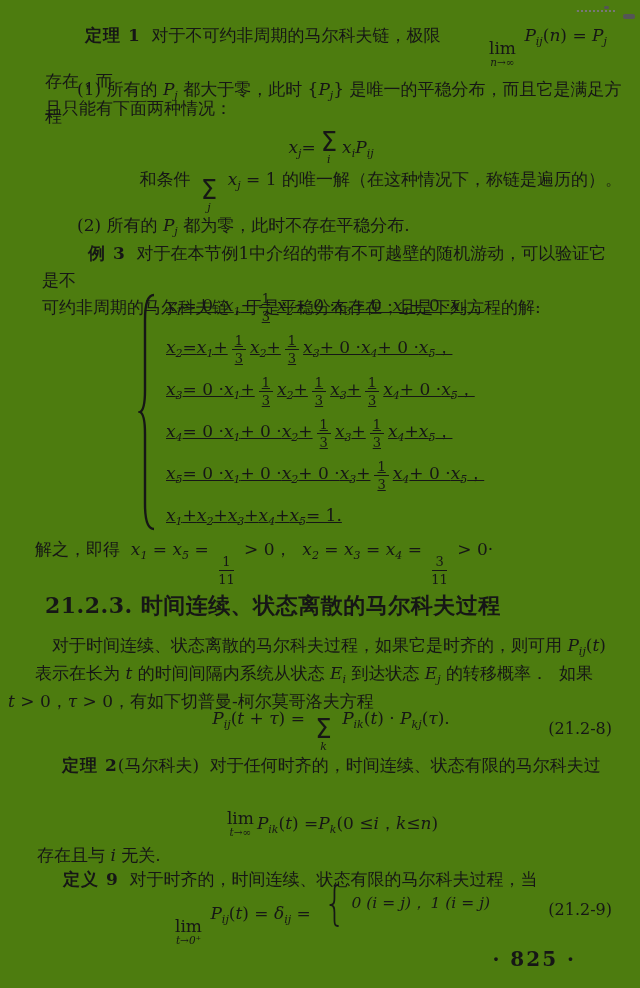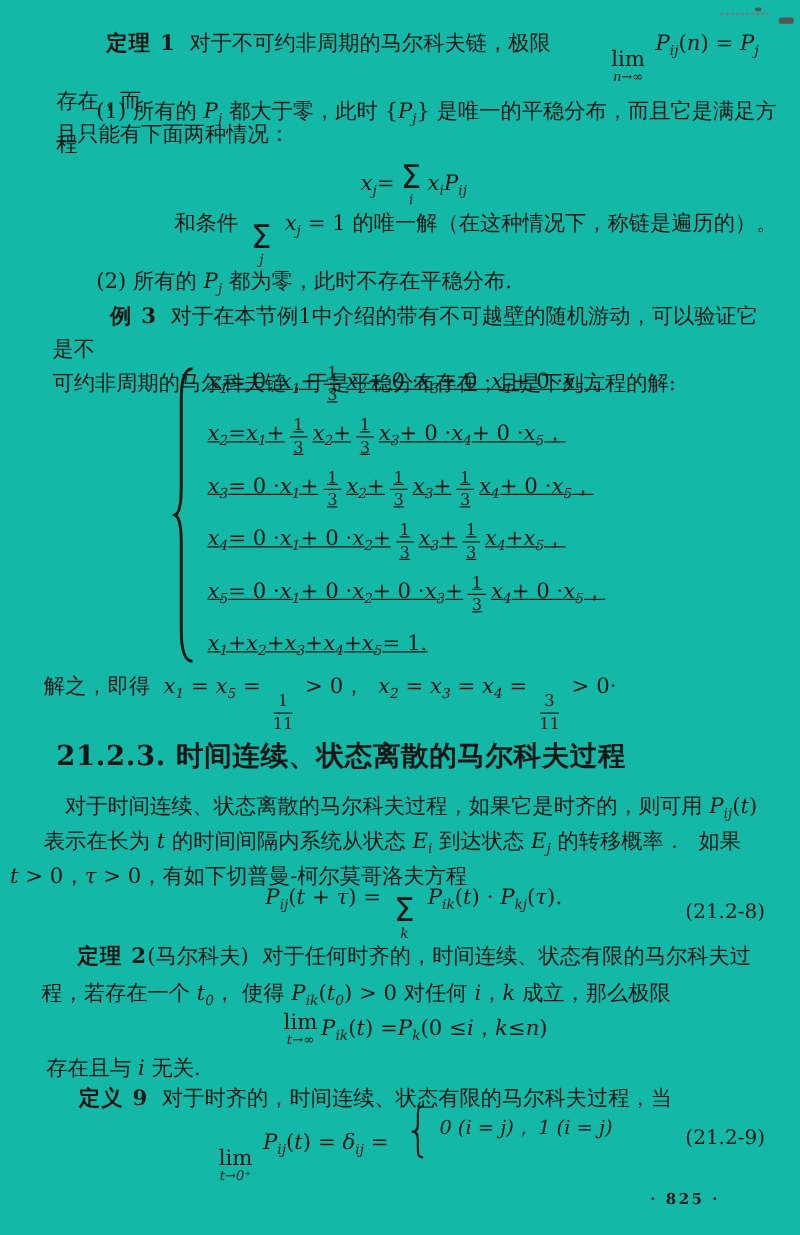--- a/index.html
+++ b/index.html
@@ -1,18 +1,18 @@
 <!DOCTYPE html>
 <html><head>
 <meta charset="utf-8">
 <style>
   html,body{margin:0;padding:0;background:#e8e8e6;}
   .page{
     position:relative;width:640px;height:988px;margin:0 auto;
-    background:#14b8a6;color:#161616;overflow:hidden;
+    background:#4d7c0f;color:#161616;overflow:hidden;
     font-family:"DejaVu Serif","Liberation Serif",serif;
     font-size:17px;line-height:27px;
   }
   .para{position:absolute;right:18px;white-space:pre-wrap;}
   .lbl{font-weight:bold;letter-spacing:1px;}
   .mv{font-style:italic;font-family:"DejaVu Serif","Liberation Serif",serif;}
   .mv sub{font-size:11px;font-style:italic;line-height:0;}
   .tx{}
   .frac{display:inline-flex;flex-direction:column;align-items:center;vertical-align:-11px;margin:0 4px;line-height:1;}
   .fn{font-size:13px;line-height:14px;border-bottom:1.4px solid #161616;padding:0 3px 1px 3px;}
@@ -29,21 +29,21 @@
   .cline{font-size:15.5px;line-height:17px;font-style:italic;}
   .eqrow{position:absolute;left:44px;right:22px;display:flex;justify-content:center;align-items:center;}
   .eqnum{position:absolute;right:6px;font-size:16px;}
   .sys{position:absolute;left:138px;top:292px;display:flex;align-items:stretch;}
   .sysbrace{flex:0 0 auto;margin-right:10px;}
   .syscol{display:flex;flex-direction:column;}
   .sysrow{height:42px;display:flex;align-items:flex-start;text-decoration:underline;}
   .sysrow.last{height:30px;}
   .heading{position:absolute;left:45px;top:592px;font-weight:bold;font-size:22px;letter-spacing:.5px;
     font-family:"DejaVu Serif","Liberation Serif",serif;}
-  .pgnum{position:absolute;right:64px;top:946px;font-weight:bold;font-size:12px;letter-spacing:2px;}
+  .pgnum{position:absolute;right:64px;top:946px;font-weight:bold;font-size:20px;letter-spacing:2px;}
   .speck{position:absolute;background:#555;border-radius:2px;}
   .speck.dots{background:none;border-top:2px dotted #777;}
 </style>
 </head>
 <body>
 
 <div class="page">
 
   <div class="speck dots" style="left:575px;top:10px;width:42px;height:3px;"></div>
   <div class="speck" style="left:623px;top:14px;width:12px;height:5px;"></div>
@@ -207,21 +207,20 @@
 
   <div class="eqrow" style="top:704px;height:48px;">
     <span><span class="mv">P<sub>ij</sub></span><span class="tx">(</span><span class="mv">t</span><span class="tx"> + </span><span class="mv">τ</span><span class="tx">) = </span><span class="sum">
           <span class="sg">Σ</span>
           <span class="ss">k</span>
         </span><span class="tx"> </span><span class="mv">P<sub>ik</sub></span><span class="tx">(</span><span class="mv">t</span><span class="tx">) · </span><span class="mv">P<sub>kj</sub></span><span class="tx">(</span><span class="mv">τ</span><span class="tx">).</span></span>
     <span class="eqnum">(21.2-8)</span>
   </div>
 
   <div class="para" style="left:62px;top:752px;"><span class="lbl">定理 2</span><span class="tx">(马尔科夫)  对于任何时齐的，时间连续、状态有限的马尔科夫过</span></div>
-  <div class="para" style="left:33px;top:782px;"><span class="tx">程，若存在一个 </span><span class="mv">t<sub>0</sub></span><span class="tx">， 使得 </span><span class="mv">P<sub>ik</sub></span><span class="tx">(</span><span class="mv">t<sub>0</sub></span><span class="tx">) &gt; 0 对任何 </span><span class="mv">i</span><span class="tx">，</span><span class="mv">k</span><span class="tx"> 成立，那么极限</span></div>
 
   <div class="eqrow" style="top:802px;height:42px;">
       <span class="lim">
         <span class="lw">lim</span>
         <span class="ls">t→∞</span>
       </span>
       <span class="tx"> </span>
       <span class="mv">P<sub>ik</sub></span>
       <span class="tx">(</span>
       <span class="mv">t</span>

